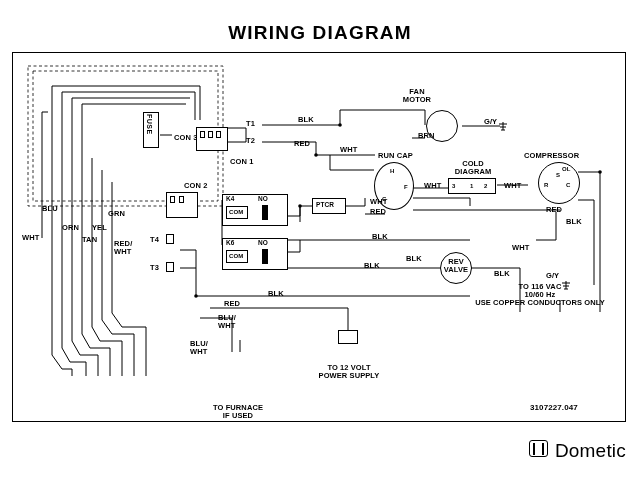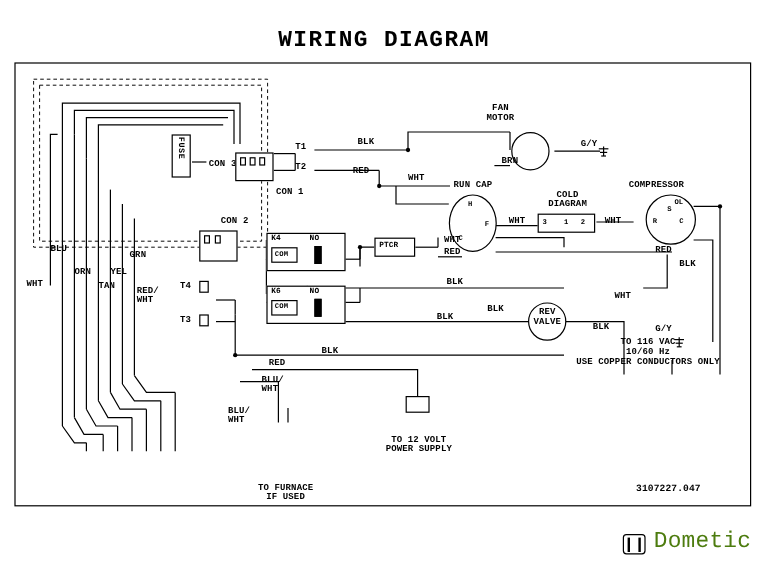--- a/index.html
+++ b/index.html
@@ -5,21 +5,21 @@
   html, body {
     margin: 0;
     padding: 0;
     background: #ffffff;
   }
   #page {
     position: relative;
     width: 640px;
     height: 480px;
     background: #ffffff;
-    font-family: Liberation Mono, monospace;
+    font-family: Liberation Sans, sans-serif;
     overflow: hidden;
   }
   #title {
     position: absolute;
     left: 0;
     top: 22px;
     width: 640px;
     text-align: center;
     font-size: 19px;
     font-weight: bold;
@@ -67,23 +67,23 @@
     border: 1.6px solid #000;
     border-radius: 50%;
     background: #fff;
     box-sizing: border-box;
   }
   #brand {
     position: absolute;
     right: 14px;
     top: 440px;
     font-size: 19px;
-    color: #4d7c0f;
+    color: #000000;
     display: flex;
-    align-items: flex-end;
+    align-items: flex-start;
     gap: 7px;
   }
   #brand .mark {
     display: inline-block;
     width: 17px;
     height: 15px;
     border: 1.6px solid #000;
     border-radius: 3px;
     position: relative;
   }

